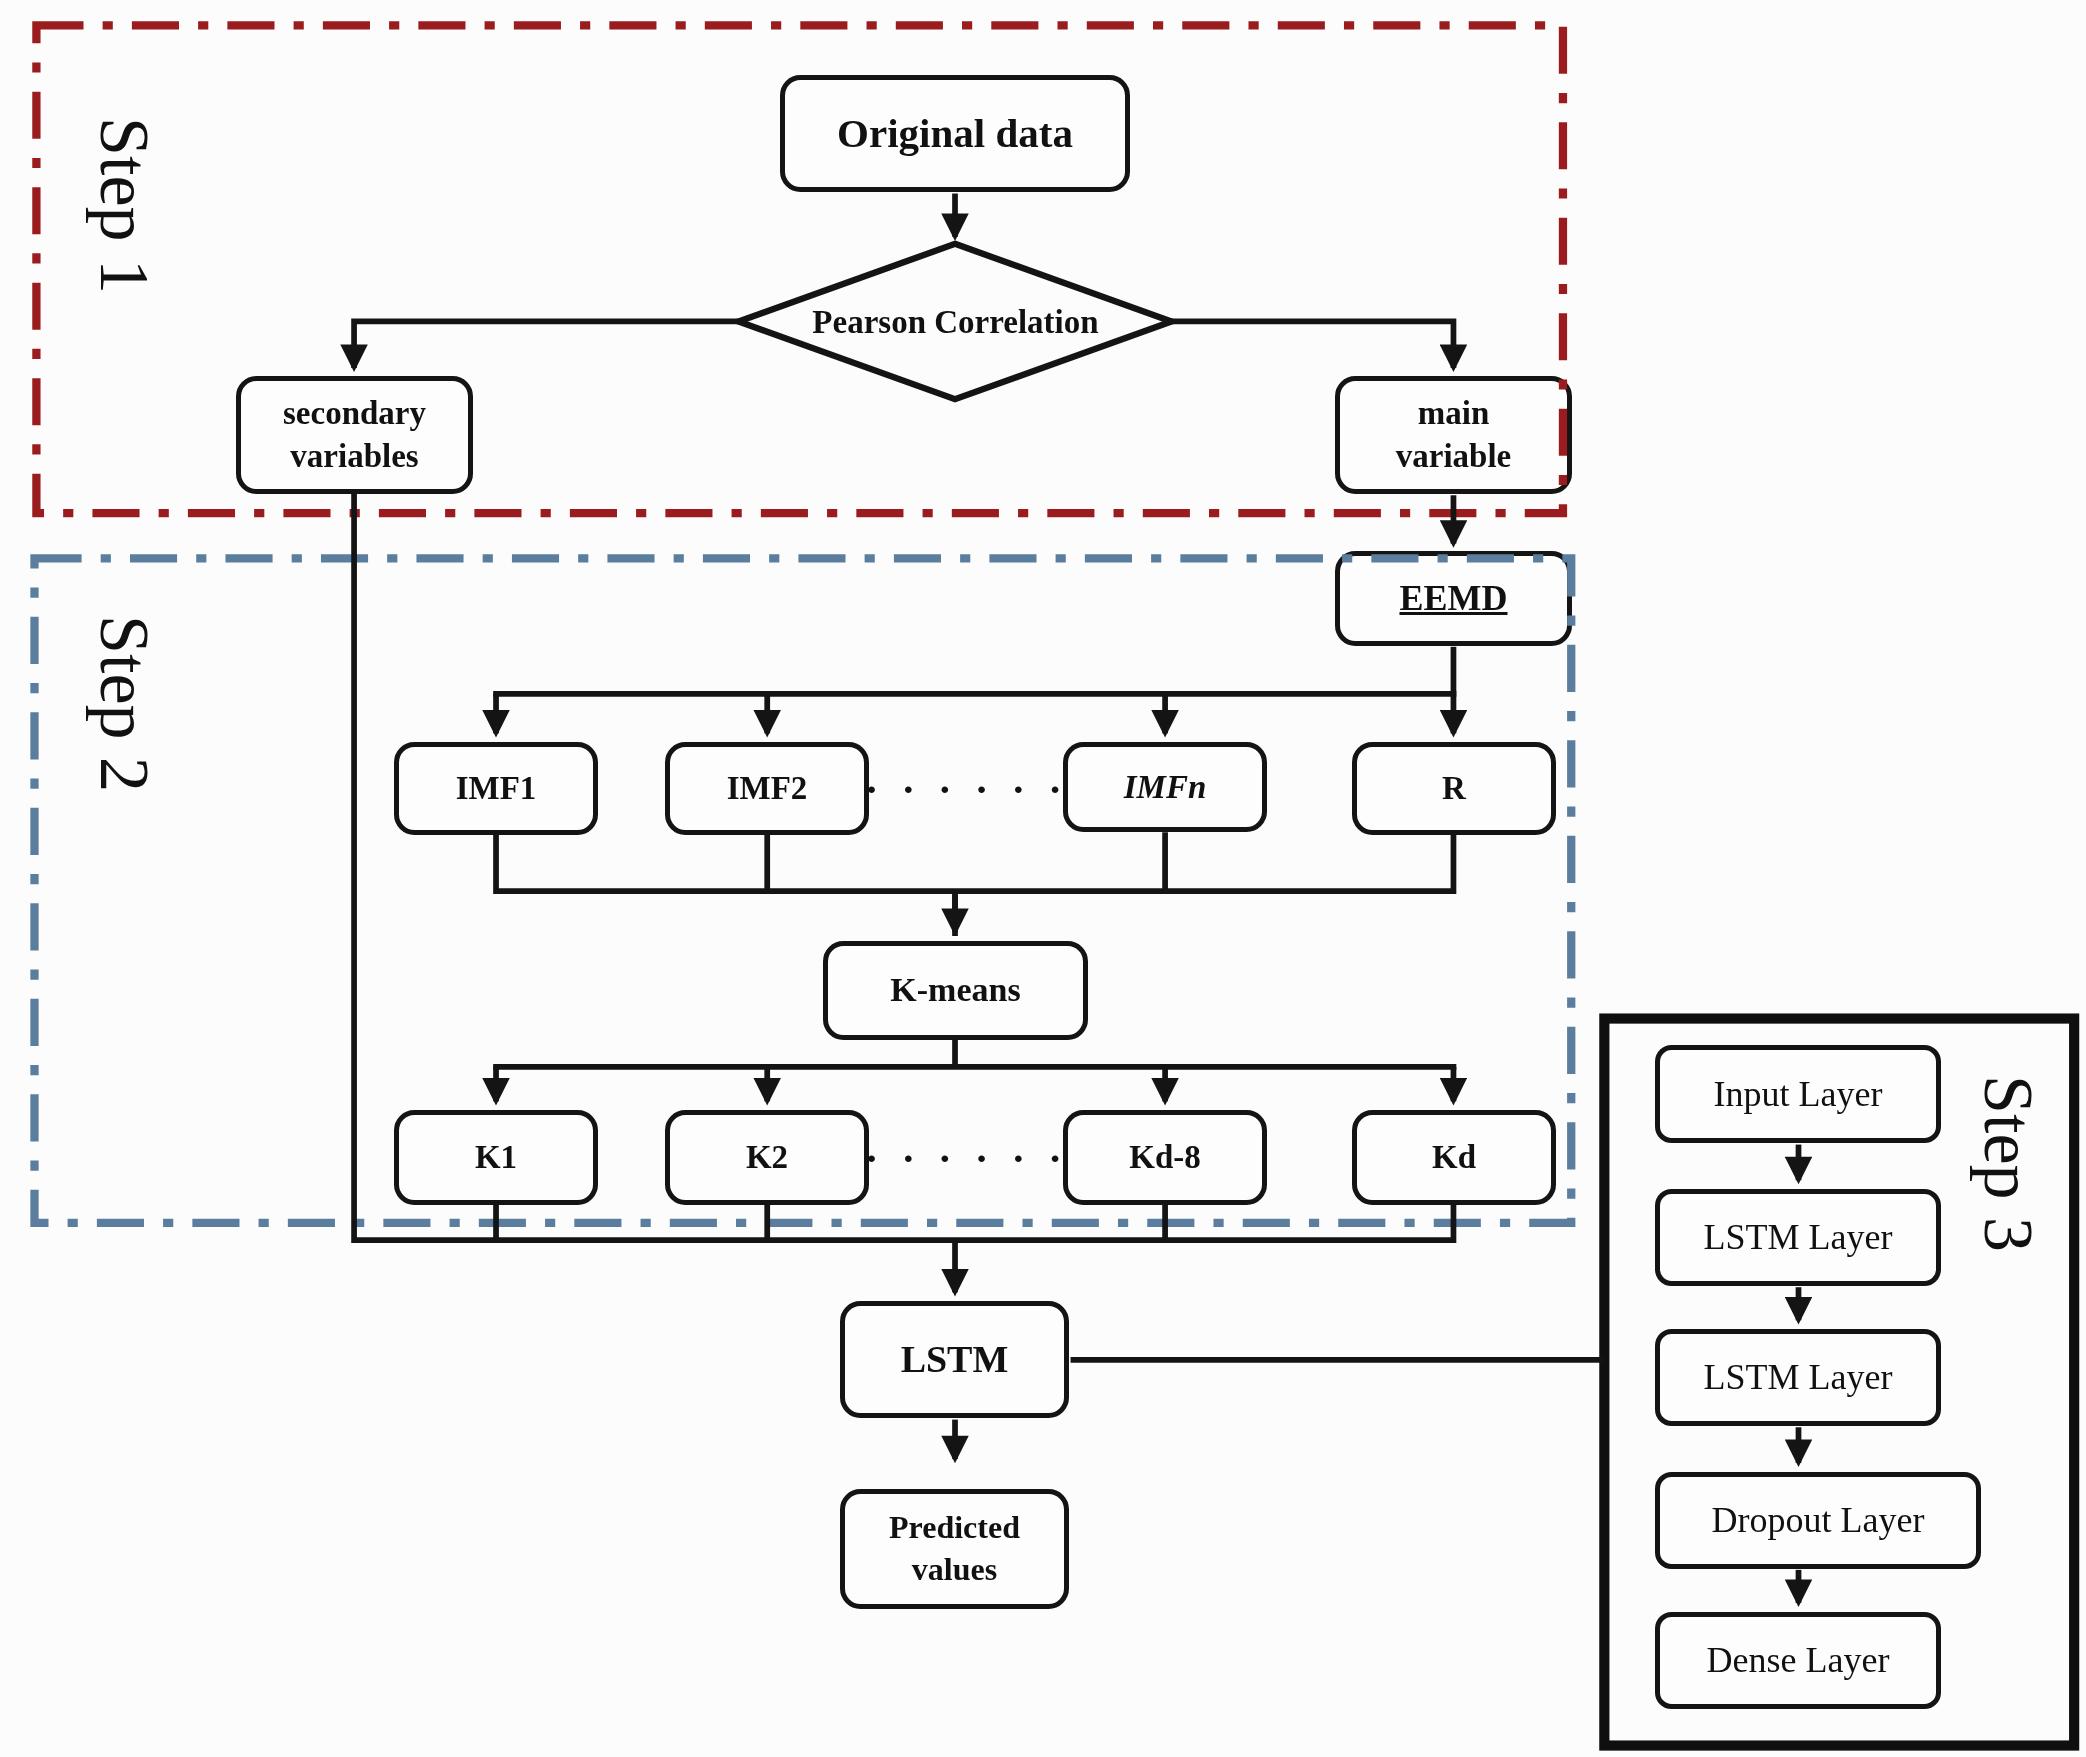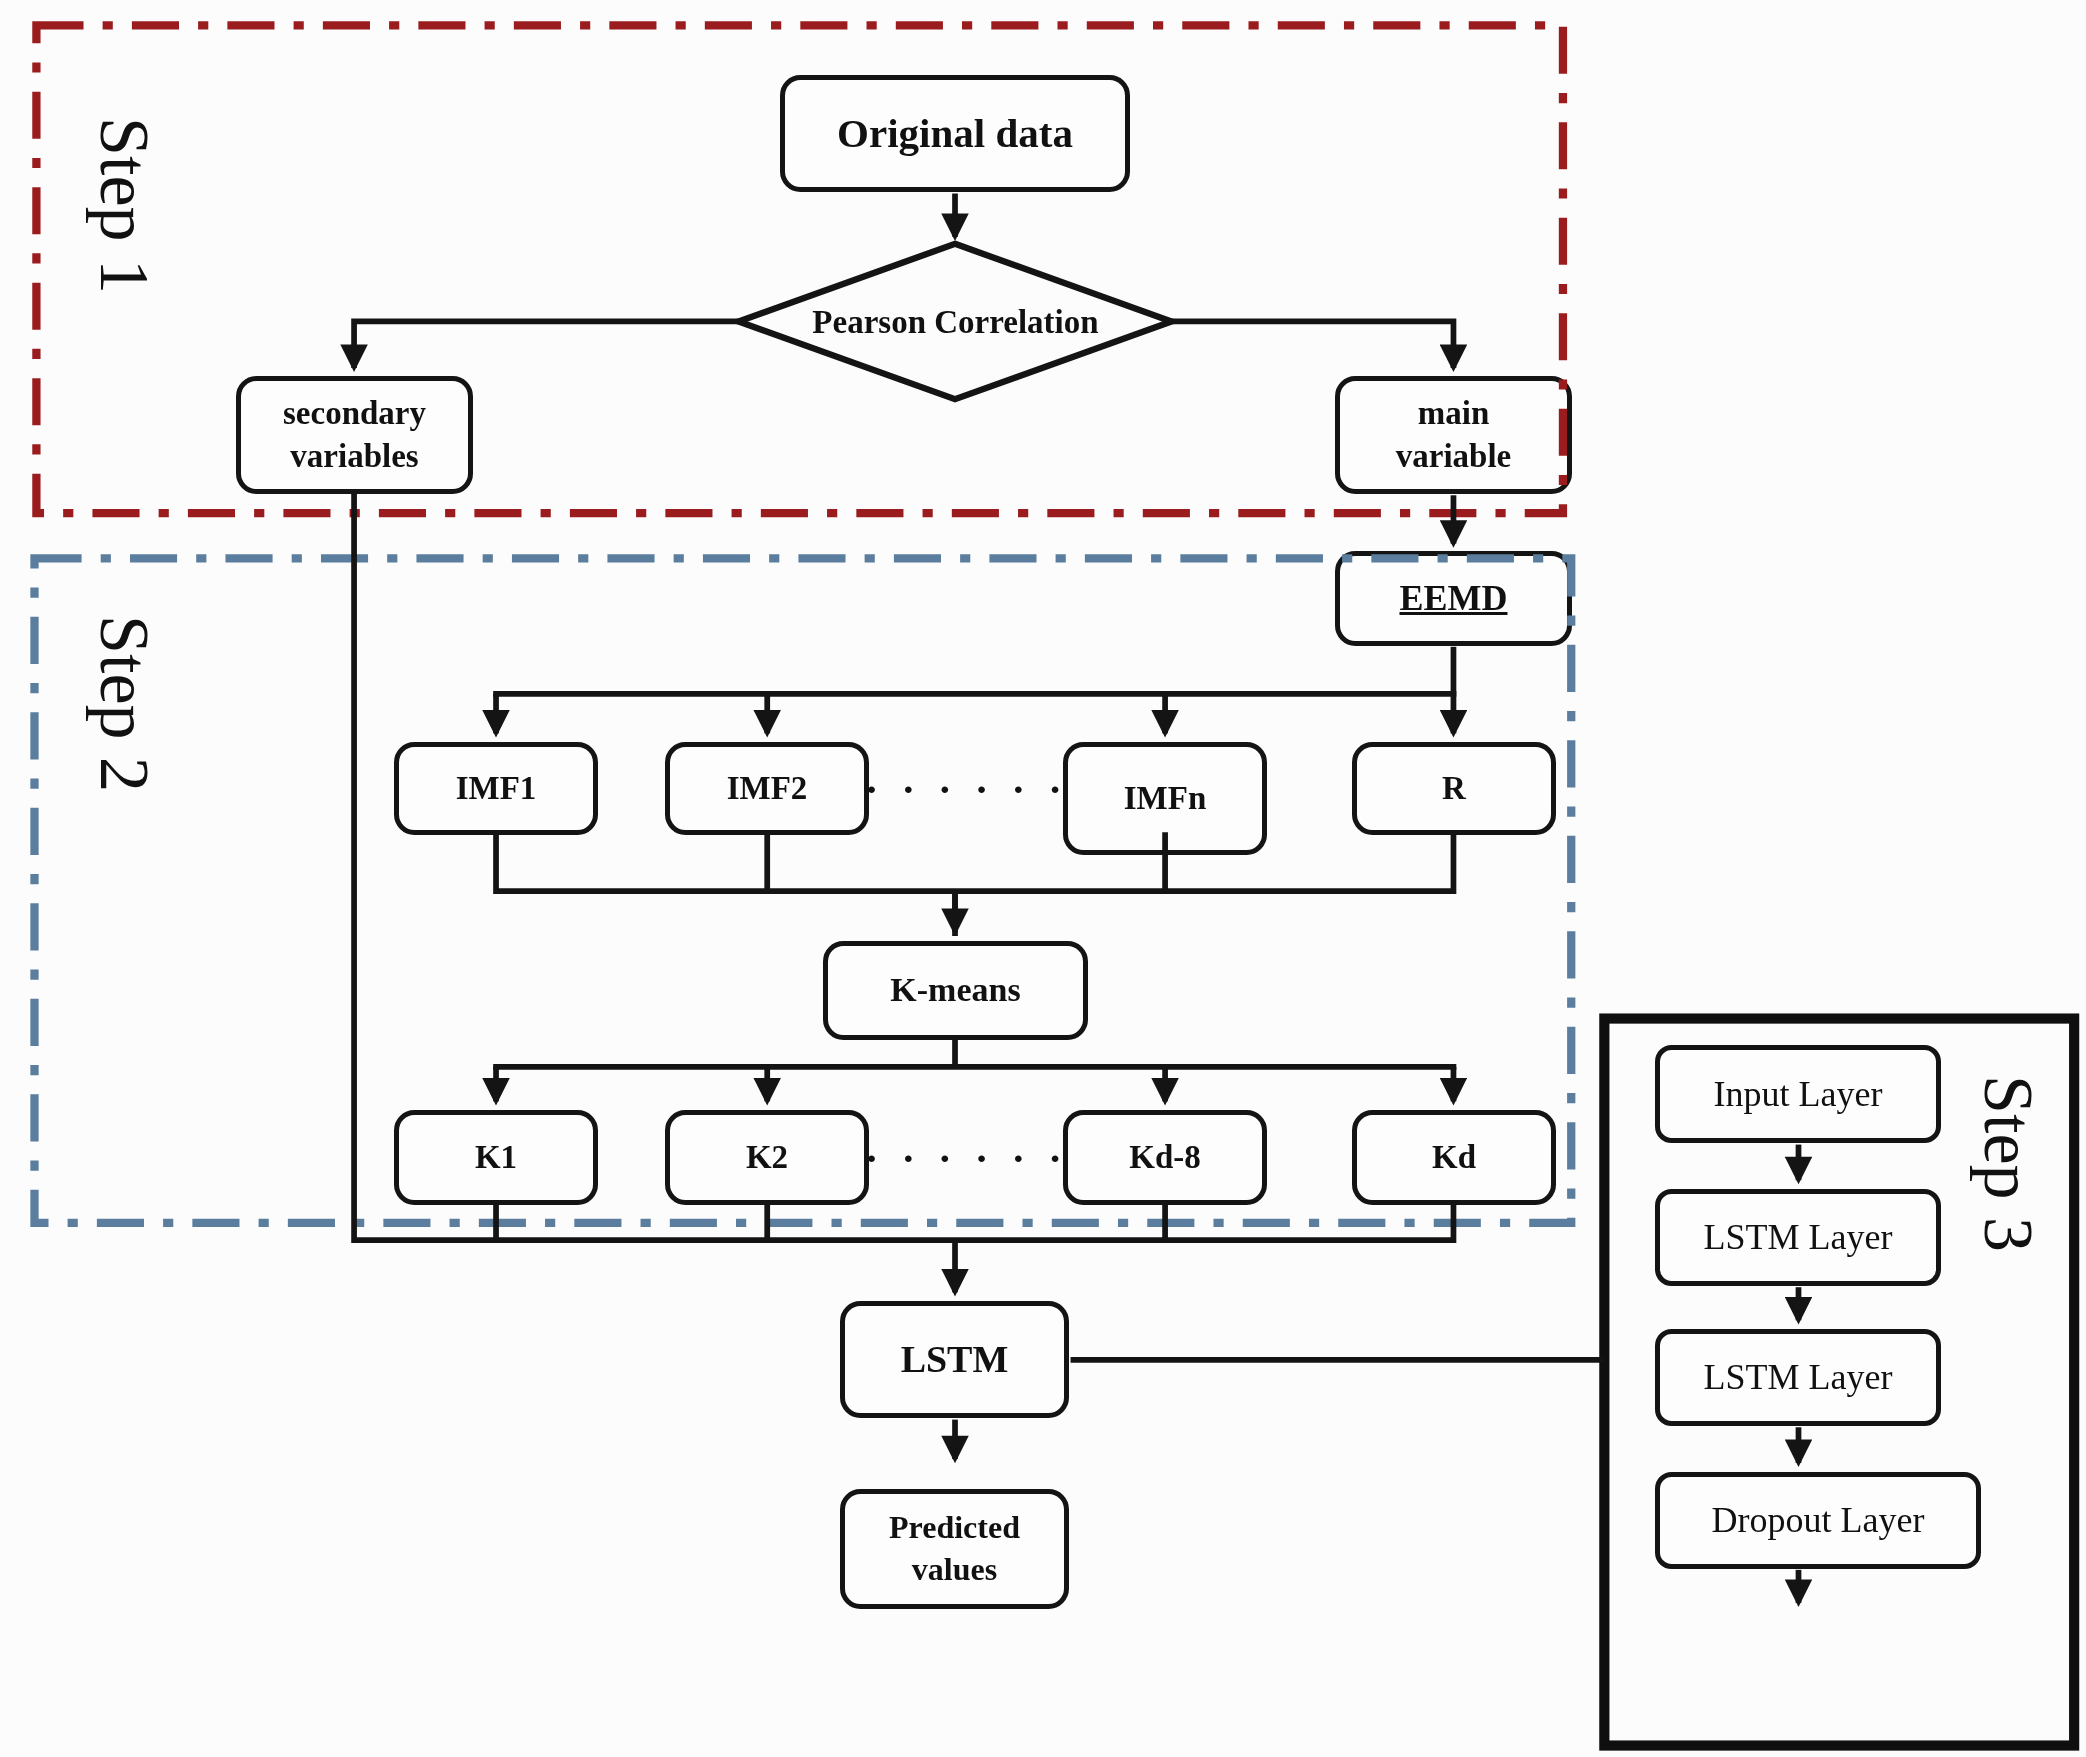--- a/index.html
+++ b/index.html
@@ -91,21 +91,21 @@
   <div class="node" style="left:1335px;top:376px;width:237px;height:118px;font-size:33px;padding:18px 45px;">main variable</div>
 
   <div class="node" style="left:1335px;top:551px;width:237px;height:95px;font-size:36px;text-decoration:underline;">EEMD</div>
 
   <div class="node" style="left:394px;top:742px;width:204px;height:93px;font-size:33px;">IMF1</div>
 
   <div class="node" style="left:665px;top:742px;width:204px;height:93px;font-size:33px;">IMF2</div>
 
   <div class="dots" style="left:871px;top:742px;width:191px;height:93px;">· · · · · ·</div>
 
-  <div class="node" style="left:1063px;top:742px;width:204px;height:113px;font-size:33px;">IMFn</div>
+  <div class="node" style="left:1063px;top:742px;width:204px;height:90px;font-size:33px;font-style:italic;">IMFn</div>
 
   <div class="node" style="left:1352px;top:742px;width:204px;height:93px;font-size:33px;">R</div>
 
   <div class="node" style="left:823px;top:941px;width:265px;height:99px;font-size:34px;">K-means</div>
 
   <div class="node" style="left:394px;top:1110px;width:204px;height:95px;font-size:33px;">K1</div>
 
   <div class="node" style="left:665px;top:1110px;width:204px;height:95px;font-size:33px;">K2</div>
 
   <div class="dots" style="left:871px;top:1110px;width:191px;height:95px;">· · · · · ·</div>
@@ -119,20 +119,21 @@
   <div class="node" style="left:840px;top:1468px;width:229px;height:120px;font-size:32px;padding:0 38px;margin-top:21px;">Predicted values</div>
 
   <div class="node layer-node" style="left:1655px;top:1045px;width:286px;height:98px;font-size:36px;">Input Layer</div>
 
   <div class="node layer-node" style="left:1655px;top:1189px;width:286px;height:97px;font-size:36px;">LSTM Layer</div>
 
   <div class="node layer-node" style="left:1655px;top:1329px;width:286px;height:97px;font-size:36px;">LSTM Layer</div>
 
   <div class="node layer-node" style="left:1655px;top:1472px;width:326px;height:97px;font-size:36px;">Dropout Layer</div>
 
+  <div class="node layer-node" style="left:1655px;top:1612px;width:286px;height:97px;font-size:36px;">Dense Layer</div>
 
   <div class="steplabel" style="left:-35px;top:164px;">Step 1</div>
 
   <div class="steplabel" style="left:-35px;top:662px;">Step 2</div>
 
   <div class="steplabel" style="left:1849px;top:1122px;">Step 3</div>
 
   <svg class="overlay" width="2087" height="1757" viewBox="0 0 3278 2760">
     <defs>
       <marker id="arw" viewBox="0 0 10 10" refX="8.5" refY="5" markerWidth="5.2" markerHeight="4.8" orient="auto">

